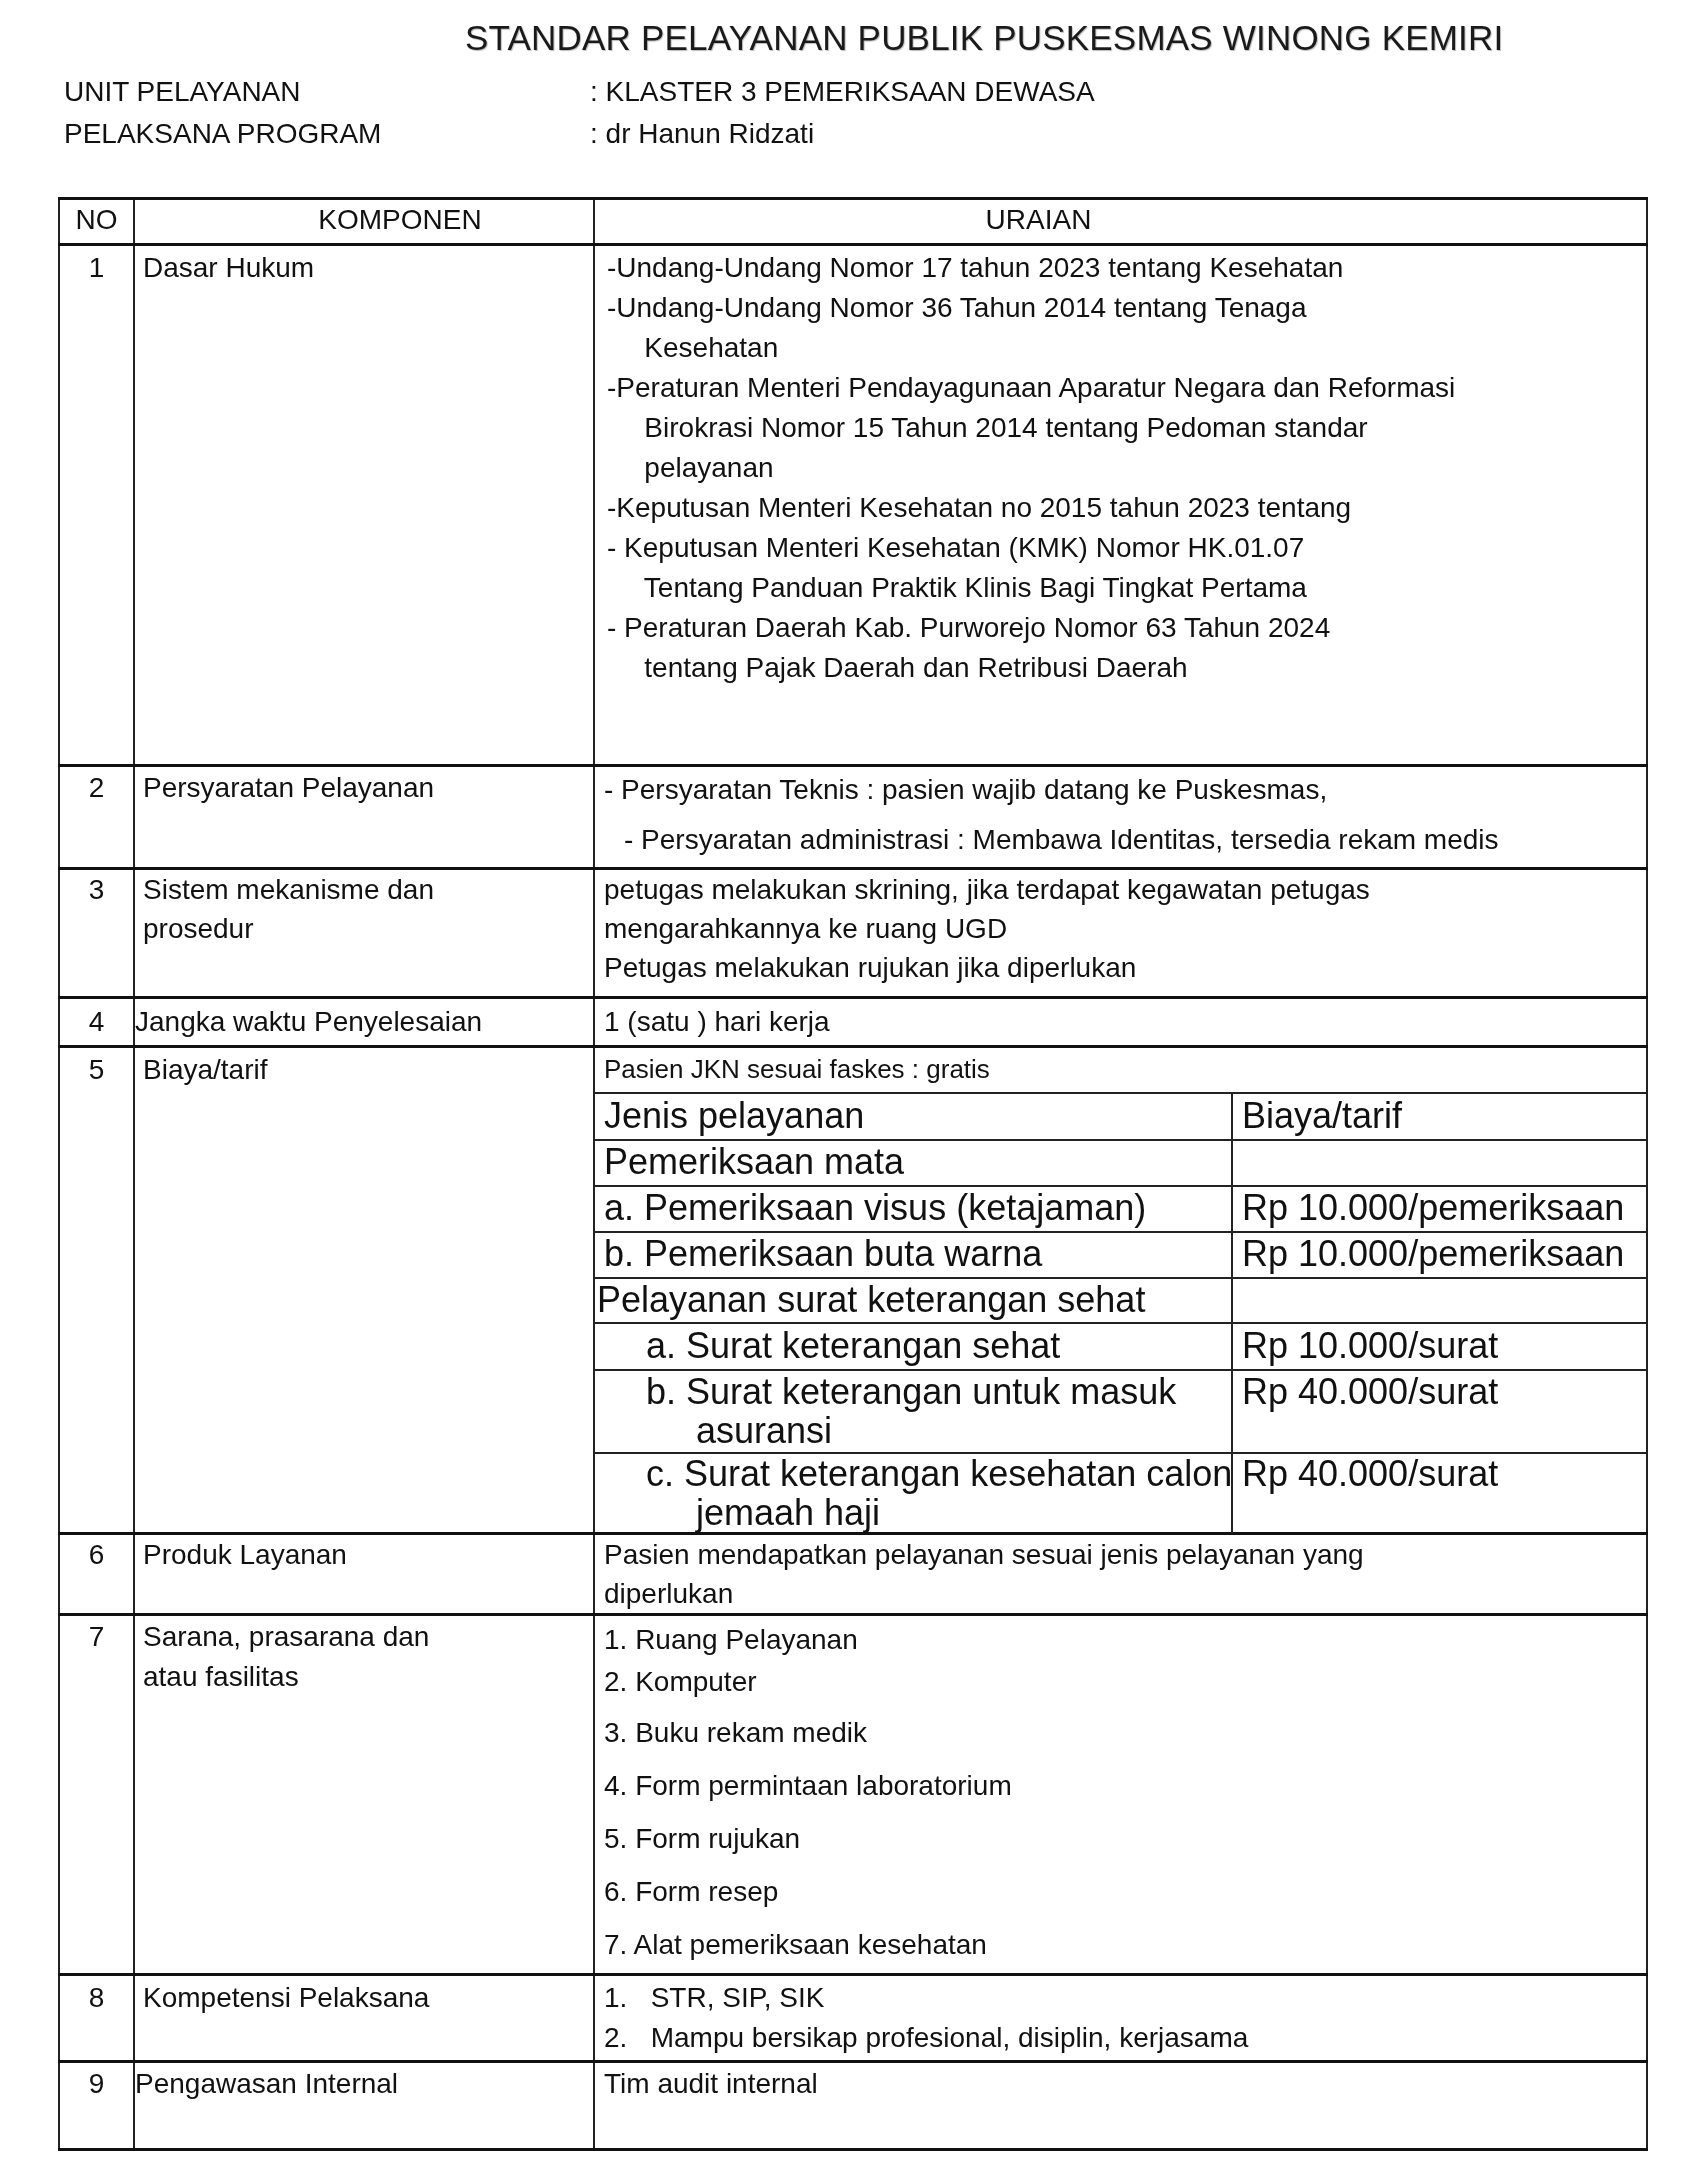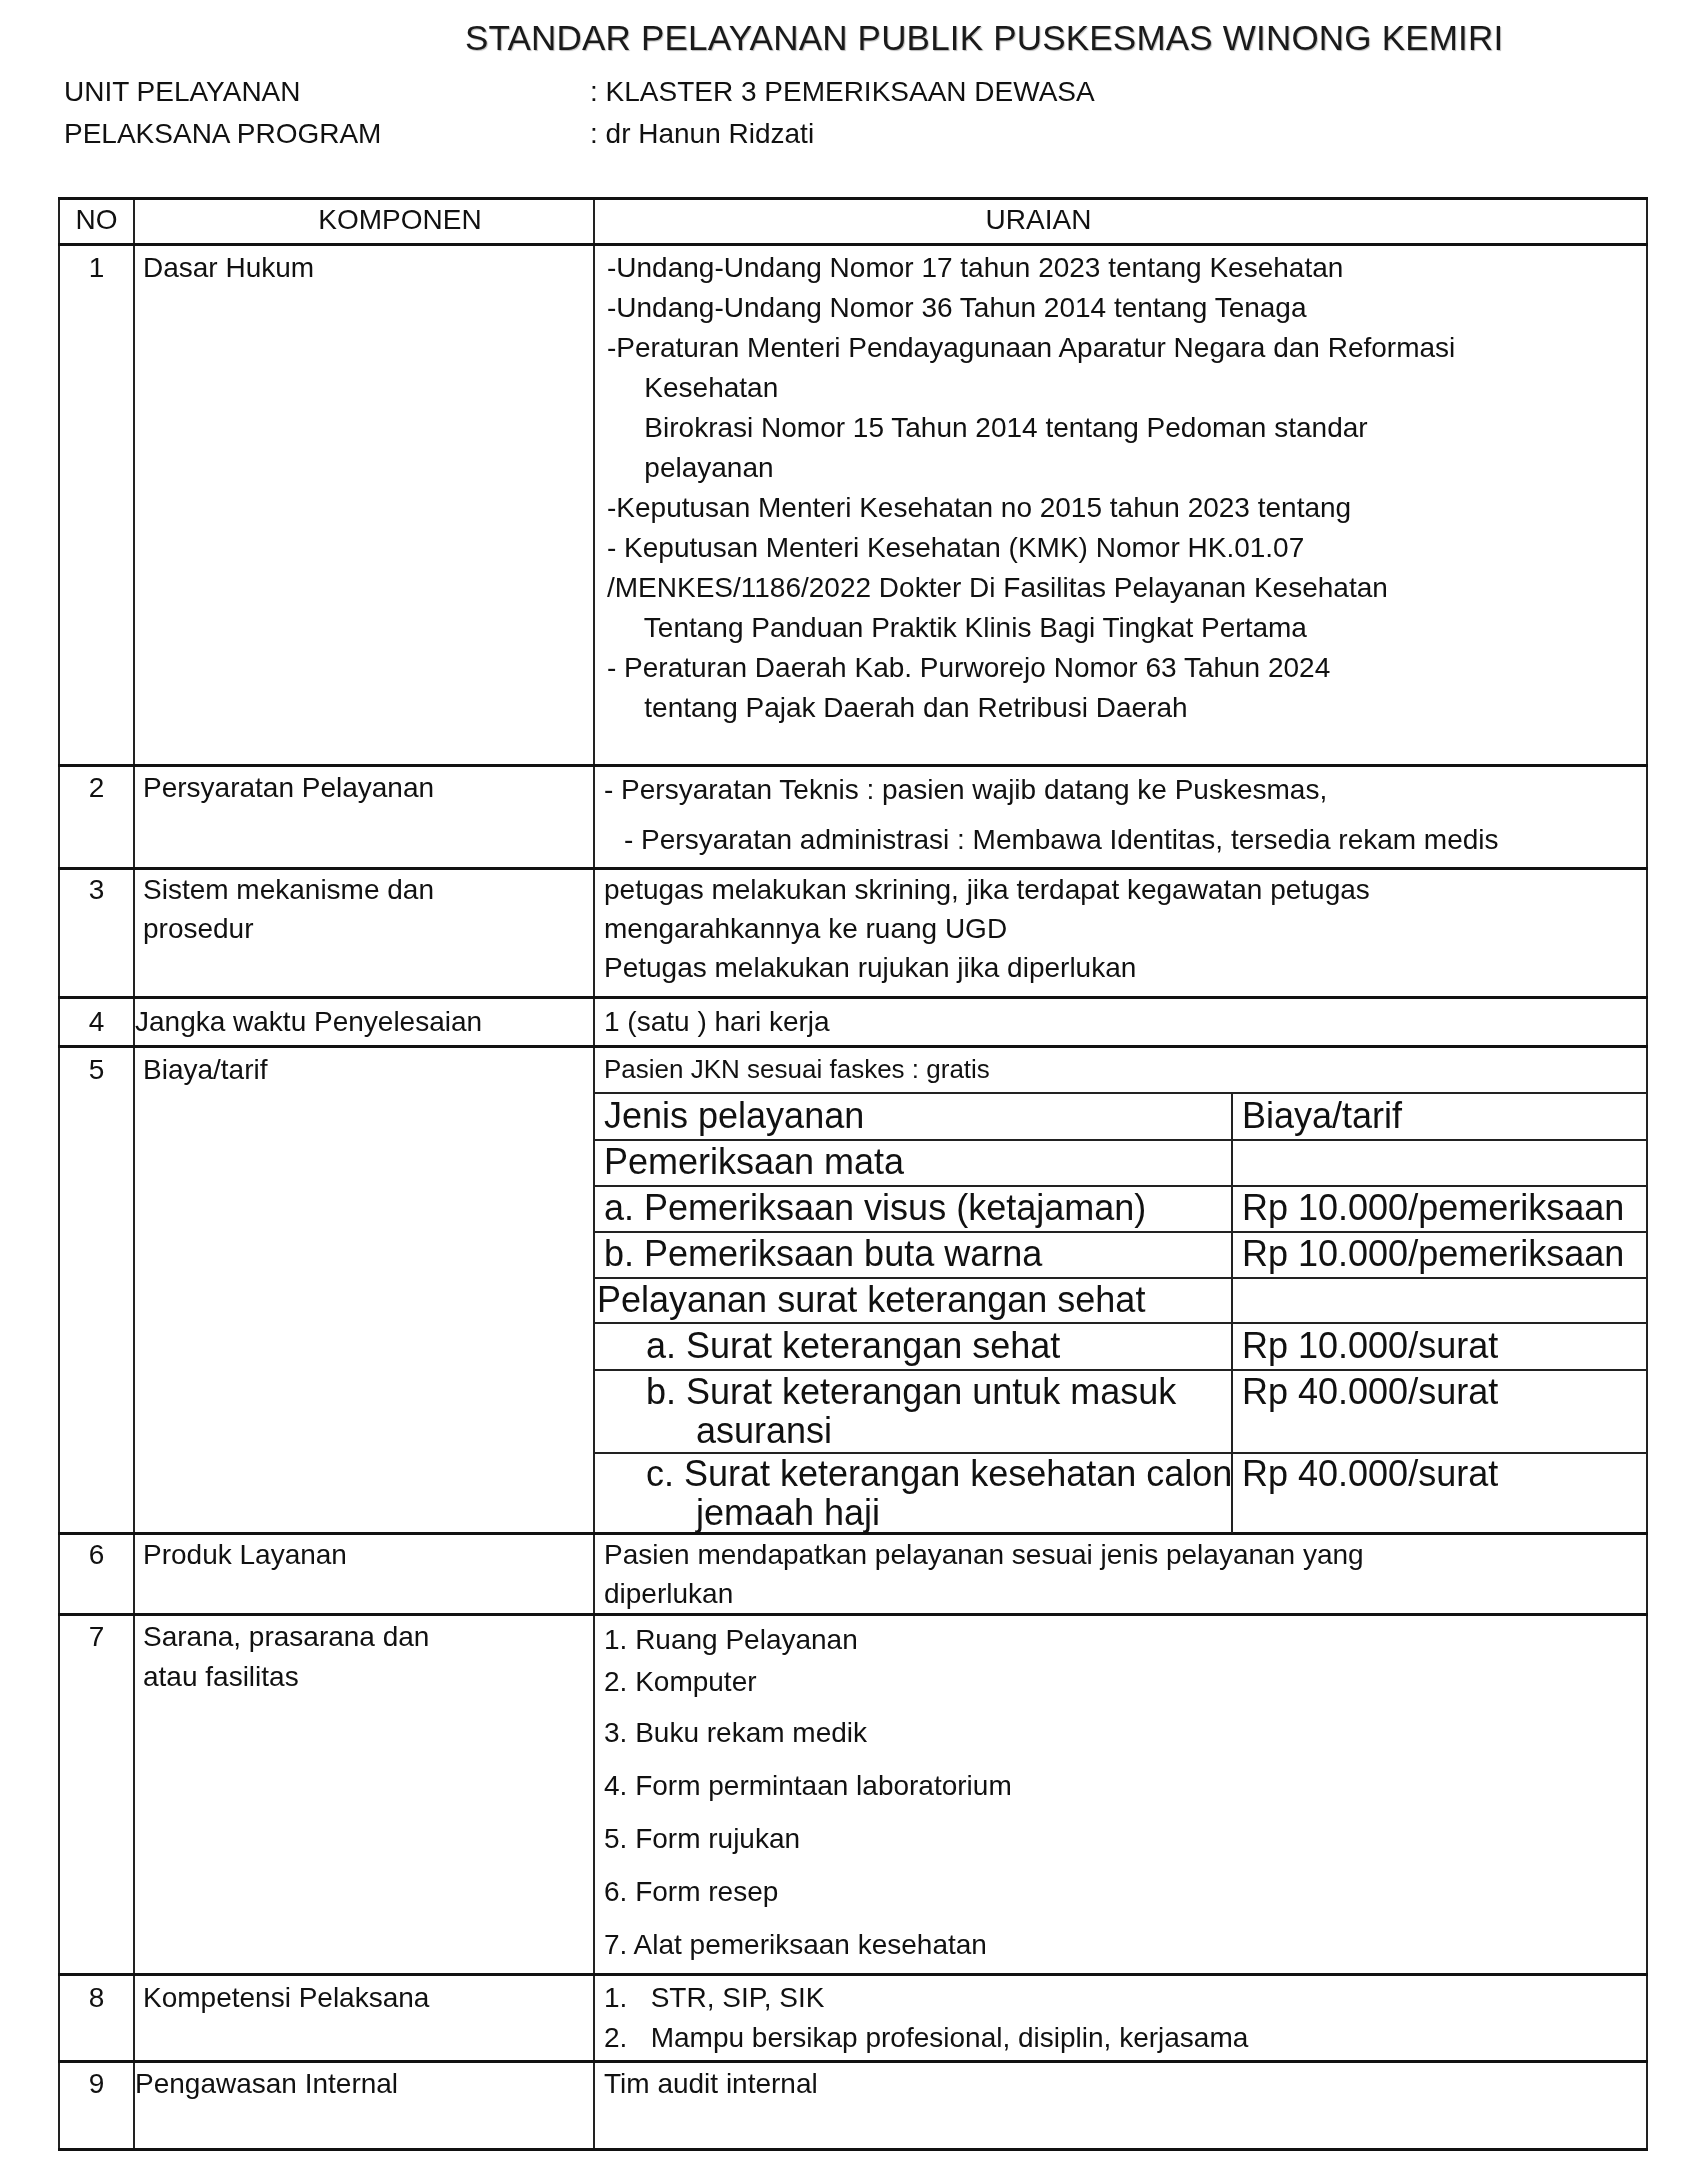--- a/index.html
+++ b/index.html
@@ -48,27 +48,26 @@
   <div class="cell center" style="left:60px;width:73px;top:200px;">NO</div>
   <div class="cell center" style="left:135px;width:530px;top:200px;">KOMPONEN</div>
   <div class="cell center" style="left:595px;width:887px;top:200px;">URAIAN</div>
 
   <div>
     <div class="cell center" style="left:60px;width:73px;top:248px;">1</div>
     <div class="cell" style="left:143px;top:248px;">Dasar Hukum</div>
     <div class="abs" style="left:607px;top:248px;">
       <div class="cell" style="position:relative;white-space:pre;">-Undang-Undang Nomor 17 tahun 2023 tentang Kesehatan</div>
       <div class="cell" style="position:relative;white-space:pre;">-Undang-Undang Nomor 36 Tahun 2014 tentang Tenaga</div>
+      <div class="cell" style="position:relative;white-space:pre;padding-left:14px;">   Kesehatan</div>
       <div class="cell" style="position:relative;white-space:pre;">-Peraturan Menteri Pendayagunaan Aparatur Negara dan Reformasi</div>
-      <div class="cell" style="position:relative;white-space:pre;padding-left:14px;">   Kesehatan</div>
       <div class="cell" style="position:relative;white-space:pre;padding-left:14px;">   Birokrasi Nomor 15 Tahun 2014 tentang Pedoman standar</div>
       <div class="cell" style="position:relative;white-space:pre;padding-left:14px;">   pelayanan</div>
       <div class="cell" style="position:relative;white-space:pre;">-Keputusan Menteri Kesehatan no 2015 tahun 2023 tentang</div>
       <div class="cell" style="position:relative;white-space:pre;">- Keputusan Menteri Kesehatan (KMK) Nomor HK.01.07</div>
-      <div class="cell" style="position:relative;white-space:pre;">/MENKES/1186/2022 Dokter Di Fasilitas Pelayanan Kesehatan</div>
       <div class="cell" style="position:relative;white-space:pre;padding-left:14px;">   Tentang Panduan Praktik Klinis Bagi Tingkat Pertama</div>
       <div class="cell" style="position:relative;white-space:pre;">- Peraturan Daerah Kab. Purworejo Nomor 63 Tahun 2024</div>
       <div class="cell" style="position:relative;white-space:pre;padding-left:14px;">   tentang Pajak Daerah dan Retribusi Daerah</div>
     </div>
   </div>
 
   <div>
     <div class="cell center" style="left:60px;width:73px;top:768px;">2</div>
     <div class="cell" style="left:143px;top:768px;">Persyaratan Pelayanan</div>
     <div class="cell" style="left:604px;top:770px;">- Persyaratan Teknis : pasien wajib datang ke Puskesmas,</div>

